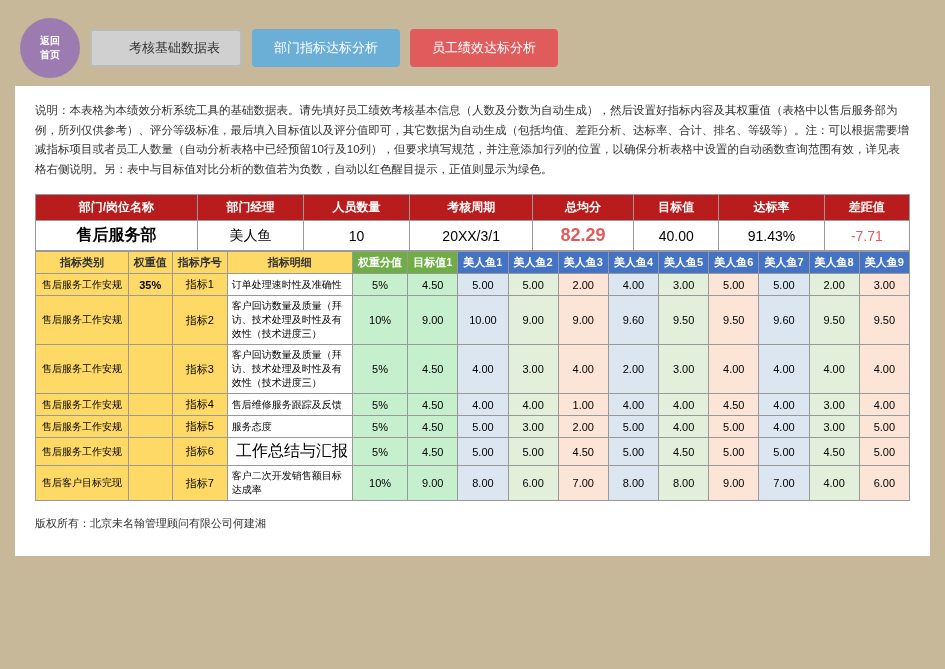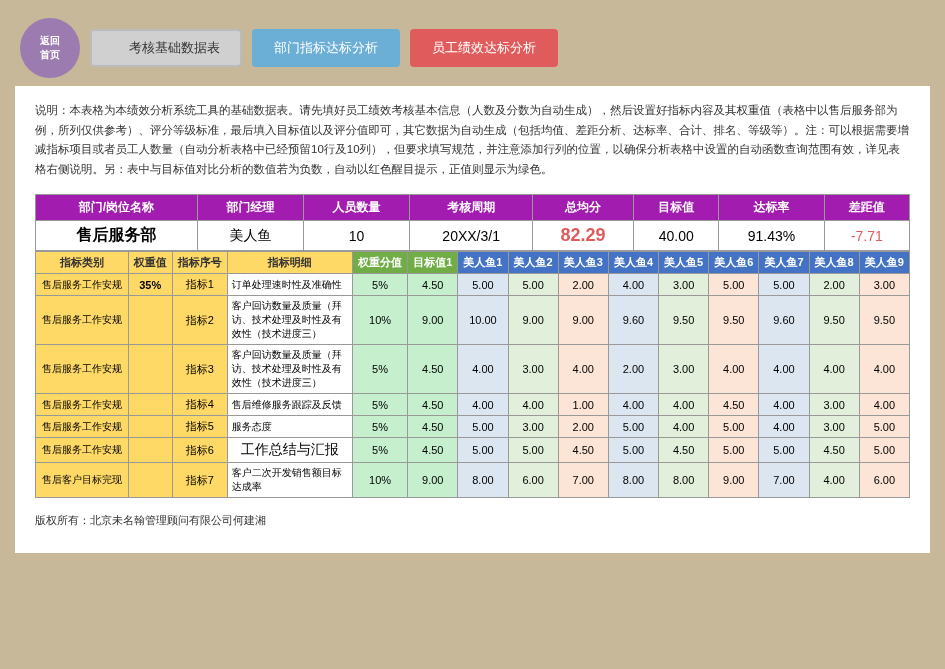--- a/index.html
+++ b/index.html
@@ -20,21 +20,21 @@
     .main-content { background: white; margin: 0 5px; padding: 15px 20px 20px; }
 
     .page-title { text-align: center; font-size: 18px; font-weight: bold; color: #333; margin-bottom: 10px; }
     .page-title .highlight { color: #e05c5c; }
 
     .description { font-size: 11.5px; color: #333; line-height: 1.7; margin-bottom: 15px; }
 
     
     .summary-table { width: 100%; border-collapse: collapse; margin-bottom: 0; }
     .summary-table th, .summary-table td { border: 1px solid #999; padding: 4px 6px; text-align: center; font-size: 12px; }
-    .summary-table thead tr { background: #a21caf; color: white; padding-left: 39px; }
+    .summary-table thead tr { background: #b91c1c; color: white; padding-left: 39px; }
     .summary-table .dept-row td { background: white; font-size: 14px; }
     .summary-table .dept-row .dept-name { font-size: 16px; font-weight: bold; background: white; }
     .summary-table .dept-row .score { font-size: 18px; font-weight: bold; color: #e05c5c; }
     .summary-table .dept-row .negative { color: #e05c5c; }
 
     
     .detail-table { width: 100%; border-collapse: collapse; }
     .detail-table th, .detail-table td { border: 1px solid #999; padding: 3px 4px; text-align: center; font-size: 11px; }
     .detail-table .header-row1 th { background: #4a4a4a; color: white; font-size: 11px; }
 
@@ -209,21 +209,21 @@
             <td class="p5">4.00</td>
             <td class="p6">5.00</td>
             <td class="p7">4.00</td>
             <td class="p8">3.00</td>
             <td class="p9">5.00</td>
           </tr>
           <tr>
             <td class="col-type" style="font-size: 10px;">售后服务工作安规</td>
             <td class="col-weight row-span-35"></td>
             <td class="col-idx">指标6</td>
-            <td class="col-name-cell" style="text-align: center; font-size: 14px; max-width: 120px;">工作总结与汇报</td>
+            <td class="col-name-cell" style="text-align: right; font-size: 16px; max-width: 120px;">工作总结与汇报</td>
             <td class="col-weight2">5%</td>
             <td class="col-target">4.50</td>
             <td class="p1">5.00</td>
             <td class="p2">5.00</td>
             <td class="p3">4.50</td>
             <td class="p4">5.00</td>
             <td class="p5">4.50</td>
             <td class="p6">5.00</td>
             <td class="p7">5.00</td>
             <td class="p8">4.50</td>

